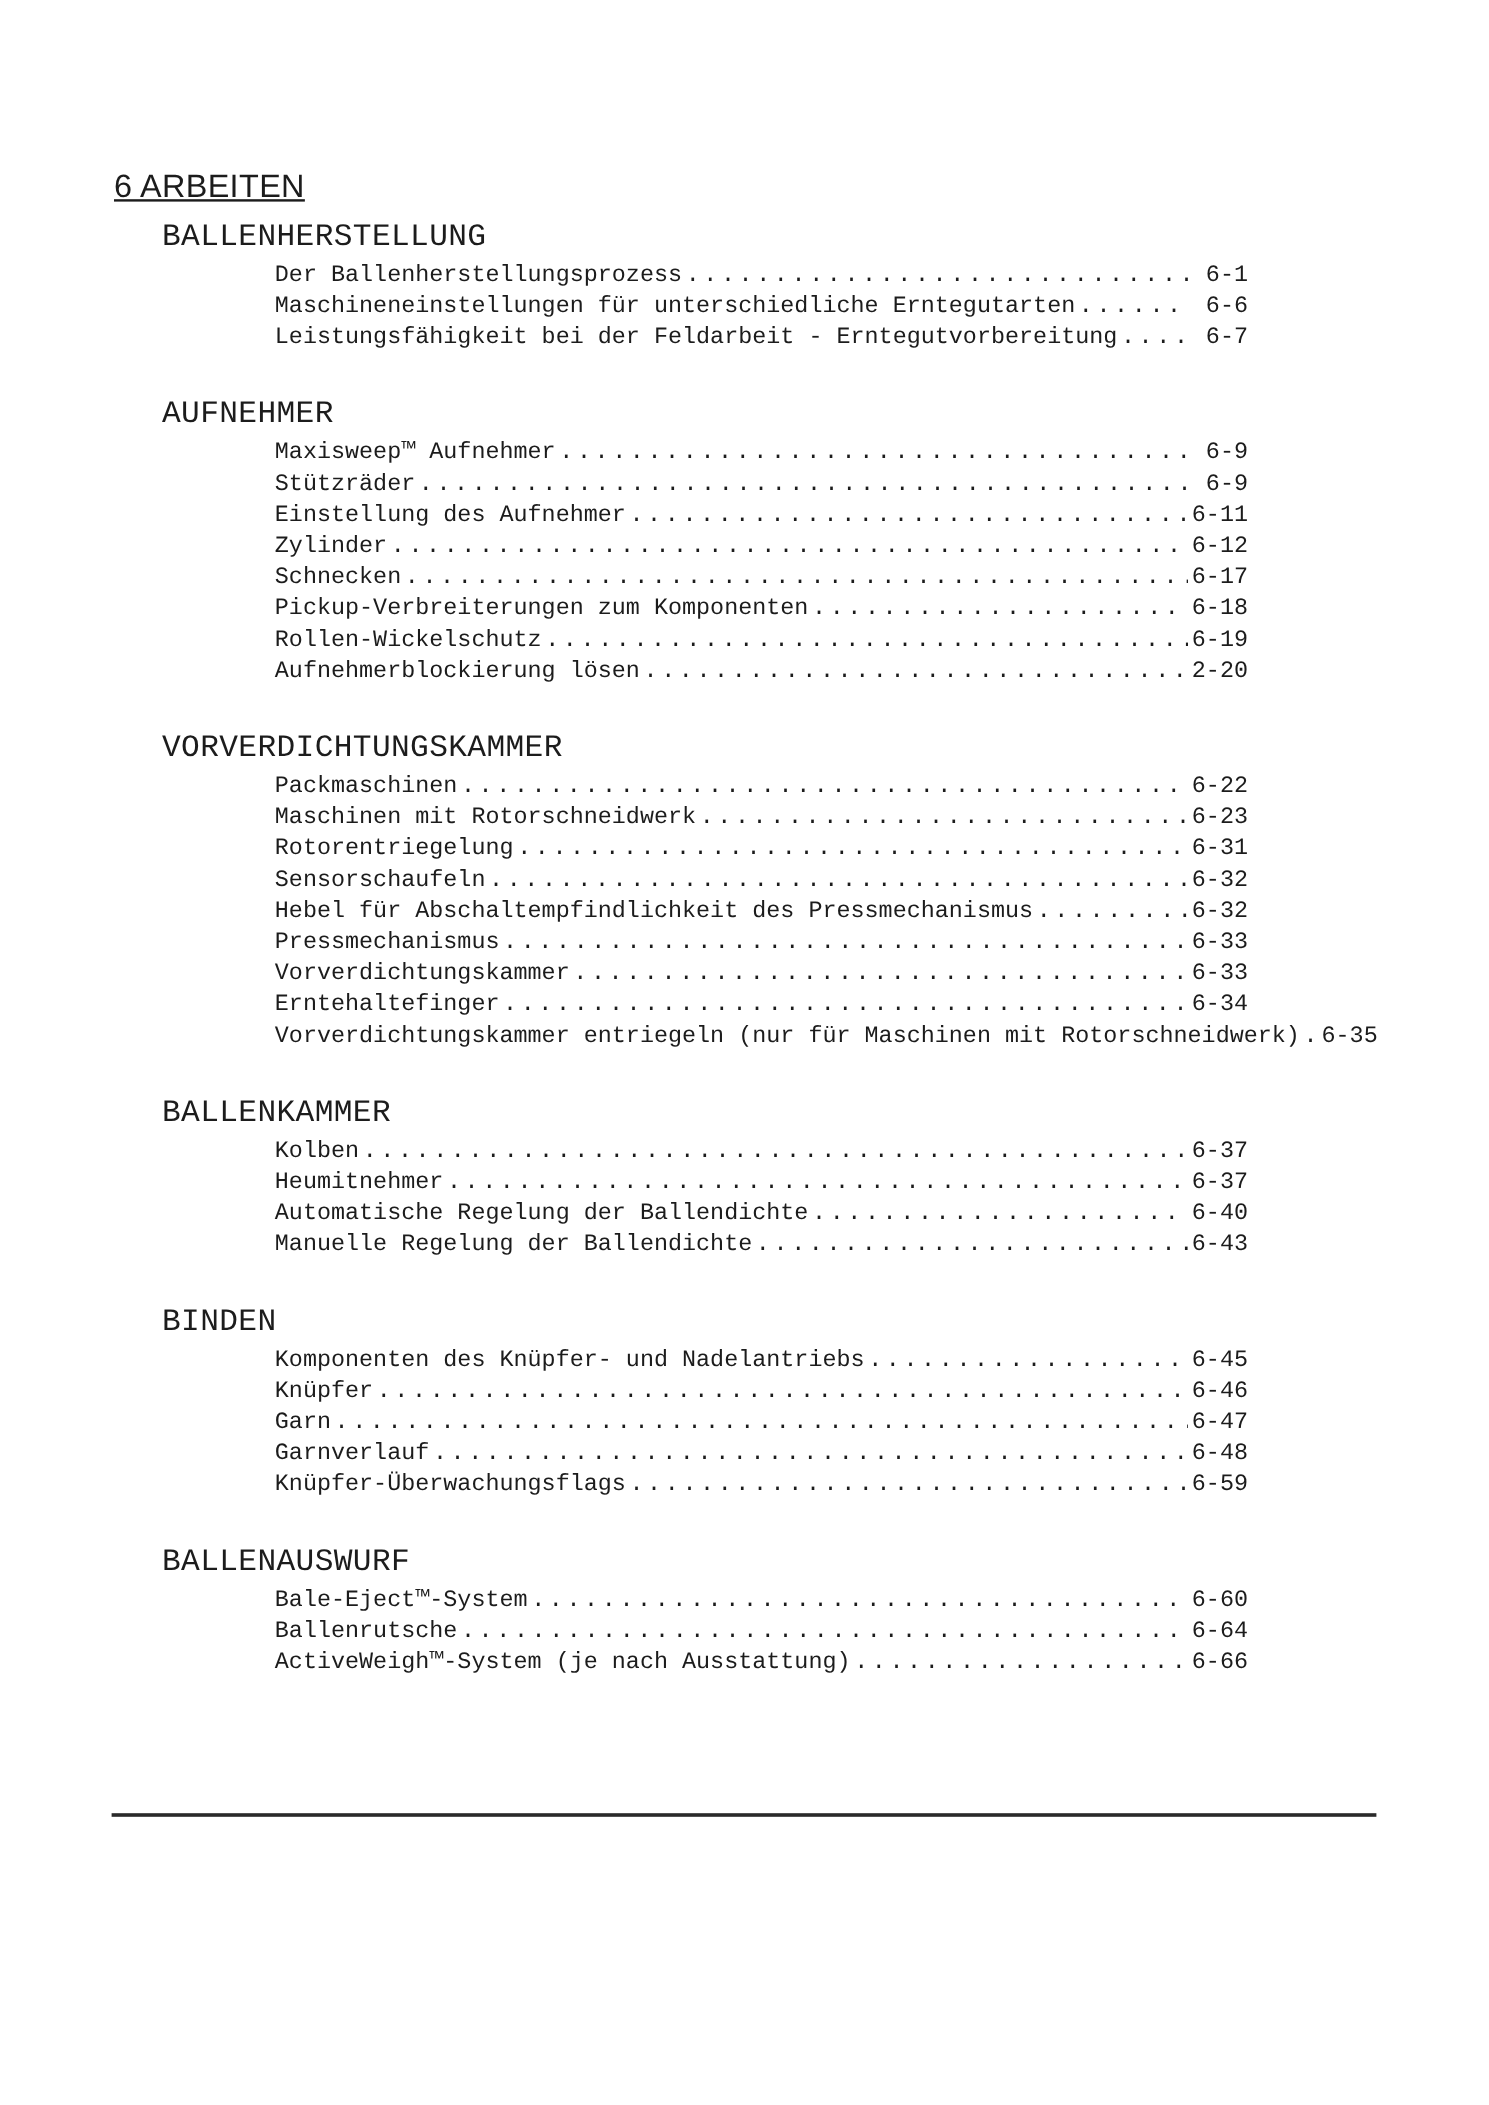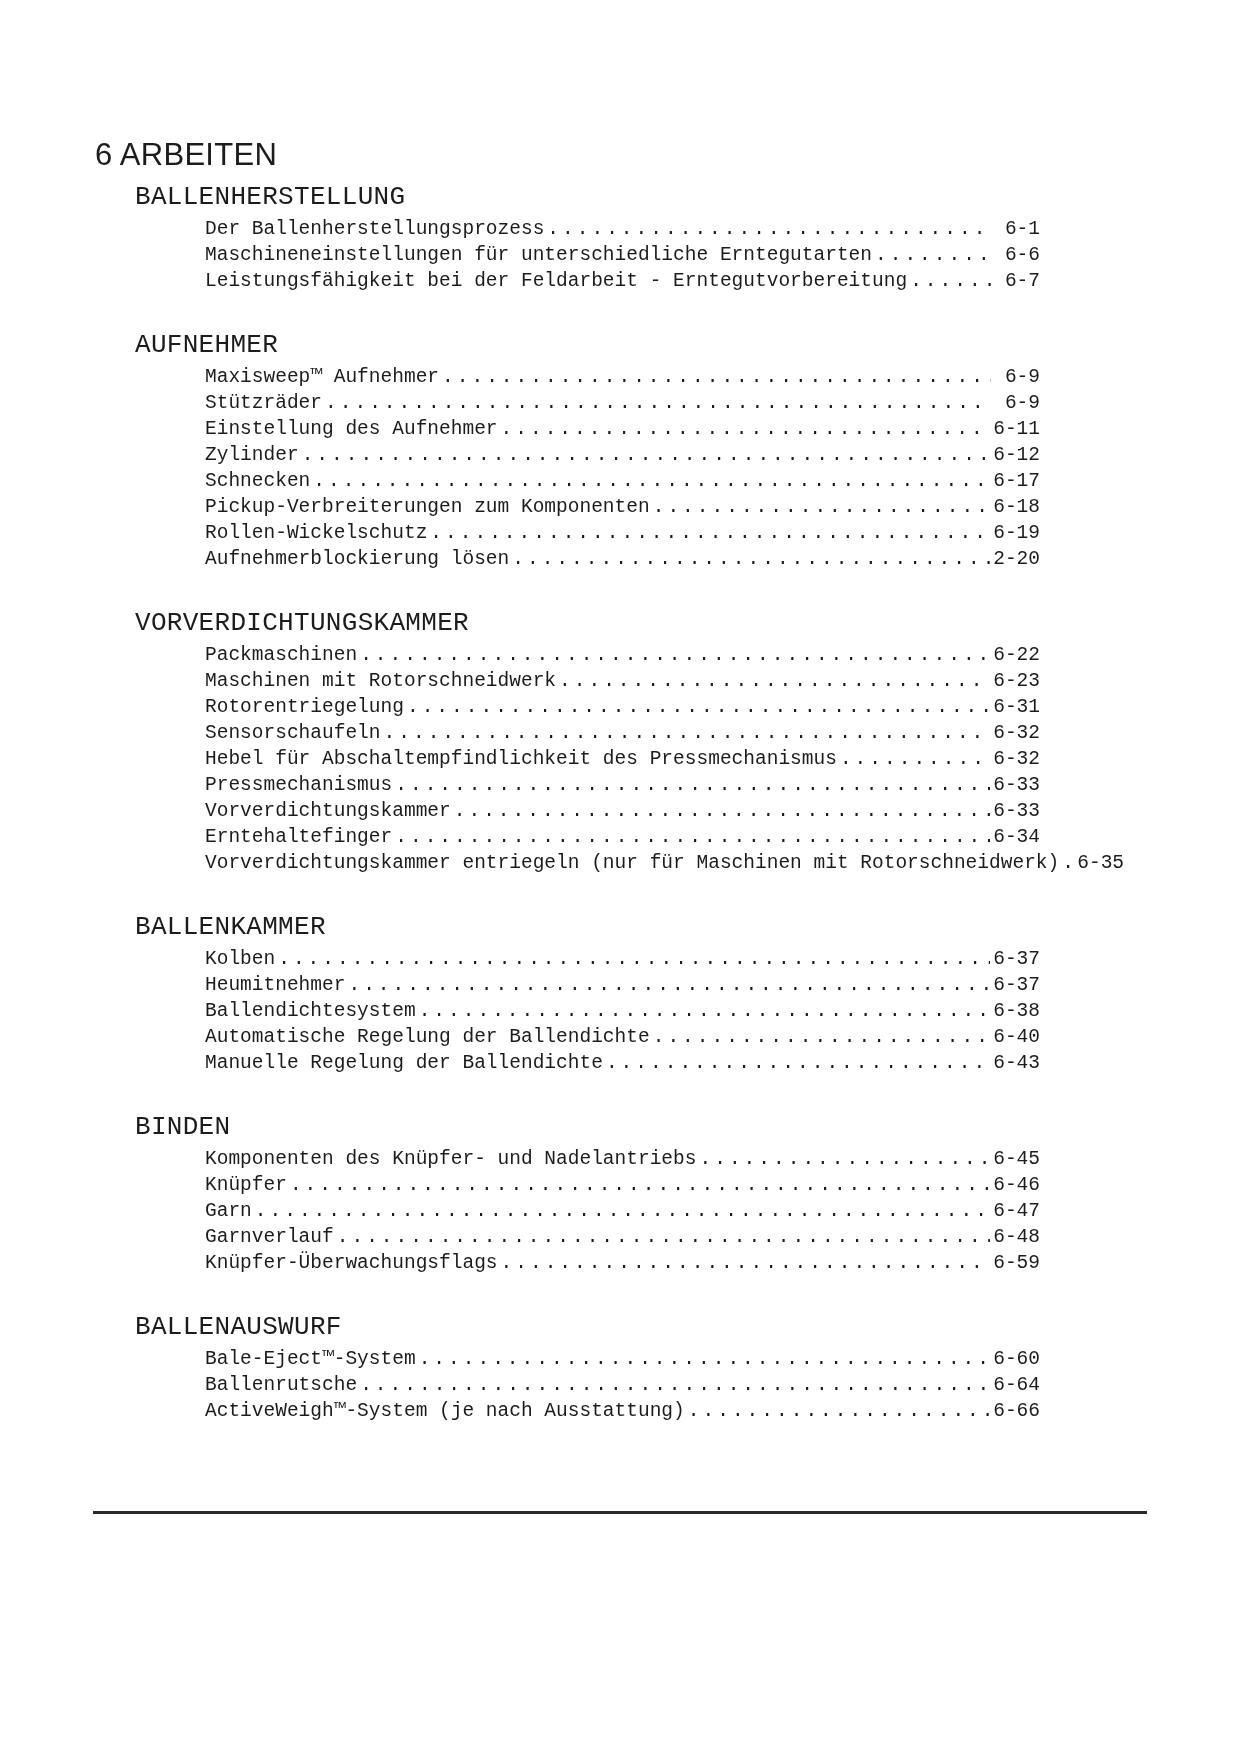--- a/index.html
+++ b/index.html
@@ -13,42 +13,44 @@
     color: #1c1c1c;
     overflow: hidden;
   }
   .content {
     position: absolute;
     left: 95px;
     top: 140px;
     width: 945px;
   }
   .chapter-title {
-    font-size: 31px;
+    font-size: 27px;
     line-height: 30px;
     font-weight: 400;
     letter-spacing: 0.3px;
     white-space: nowrap;
+    text-decoration: underline;
   }
   .toc-section { margin-top: 36px; font-family: Liberation Mono, monospace; }
   .toc-section:first-of-type { margin-top: 12px; }
   .section-heading {
     font-size: 26px;
     line-height: 30px;
     font-weight: 400;
     letter-spacing: 0.3px;
     margin-left: 40px;
     white-space: nowrap;
   }
   .entries { margin-left: 110px; margin-top: 4px; }
   .entry {
     display: flex;
     align-items: flex-end;
     font-size: 19.5px;
     line-height: 26px;
+    margin-left: 24px;
   }
   .entry-title { white-space: nowrap; flex: 0 0 auto; }
   .leader {
     flex: 1 1 auto;
     min-width: 12px;
     overflow: hidden;
     white-space: nowrap;
     margin: 0 3px 0 3px;
   }
   .leader::before {
@@ -221,25 +223,20 @@
     <span class="leader"></span>
     <span class="entry-page">6-37</span>
   </div>
 
   <div class="entry">
     <span class="entry-title">Heumitnehmer</span>
     <span class="leader"></span>
     <span class="entry-page">6-37</span>
   </div>
 
-  <div class="entry">
-    <span class="entry-title">Ballendichtesystem</span>
-    <span class="leader"></span>
-    <span class="entry-page">6-38</span>
-  </div>
 
   <div class="entry">
     <span class="entry-title">Automatische Regelung der Ballendichte</span>
     <span class="leader"></span>
     <span class="entry-page">6-40</span>
   </div>
 
   <div class="entry">
     <span class="entry-title">Manuelle Regelung der Ballendichte</span>
     <span class="leader"></span>

